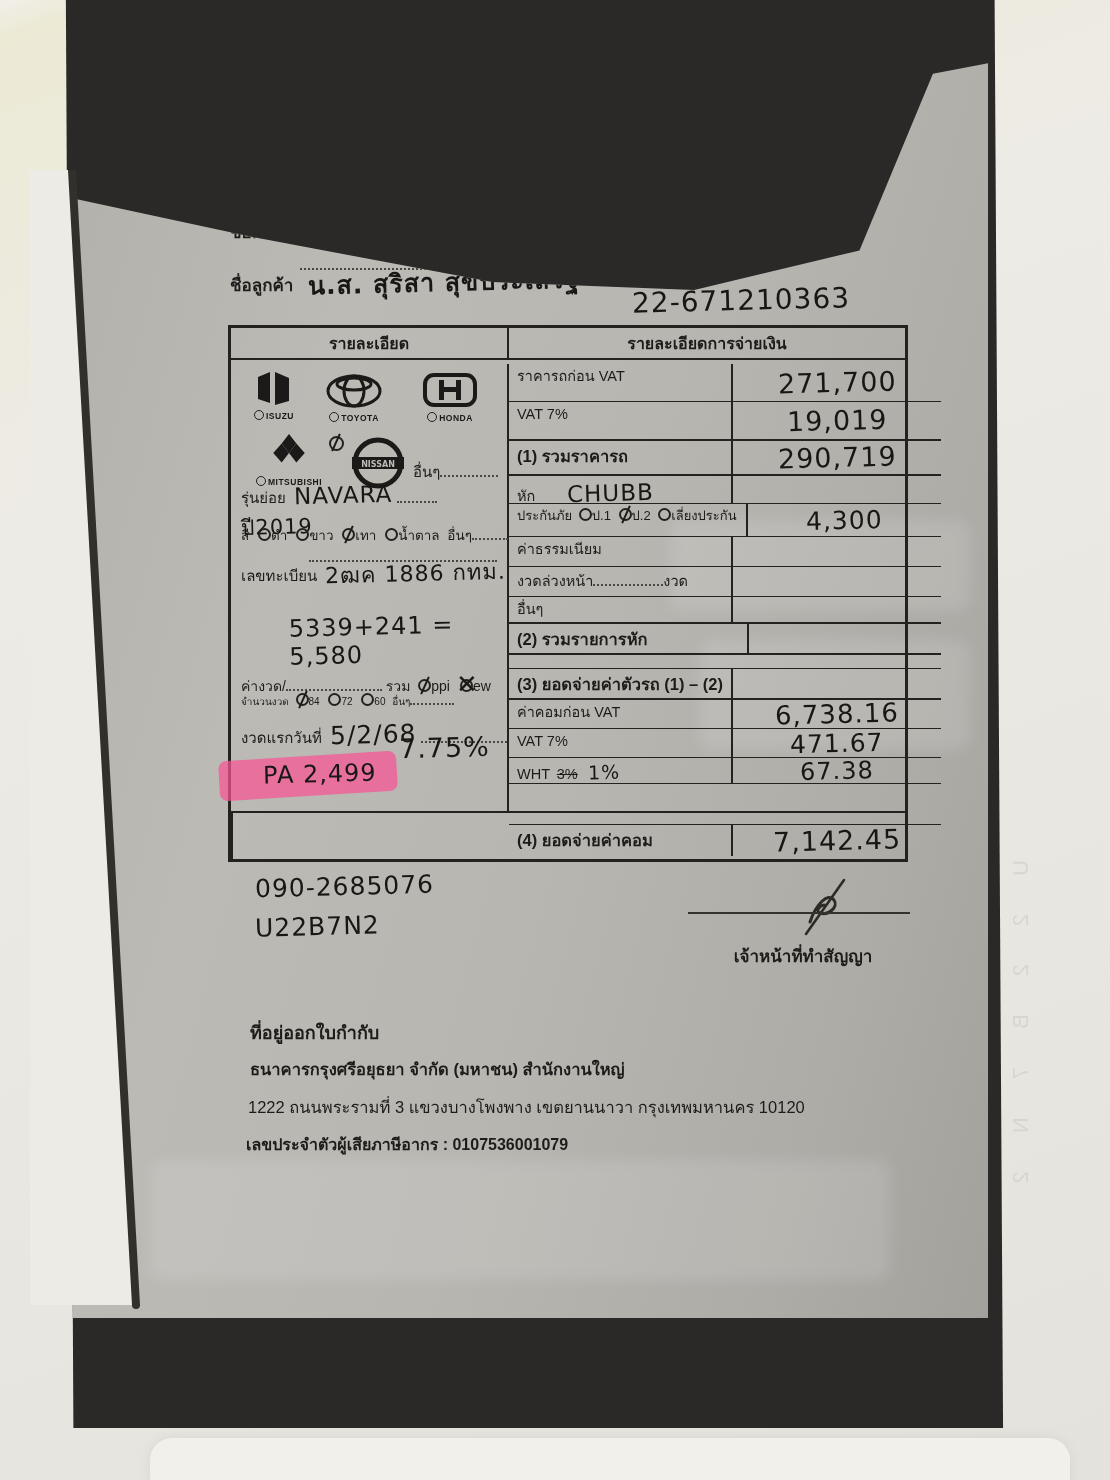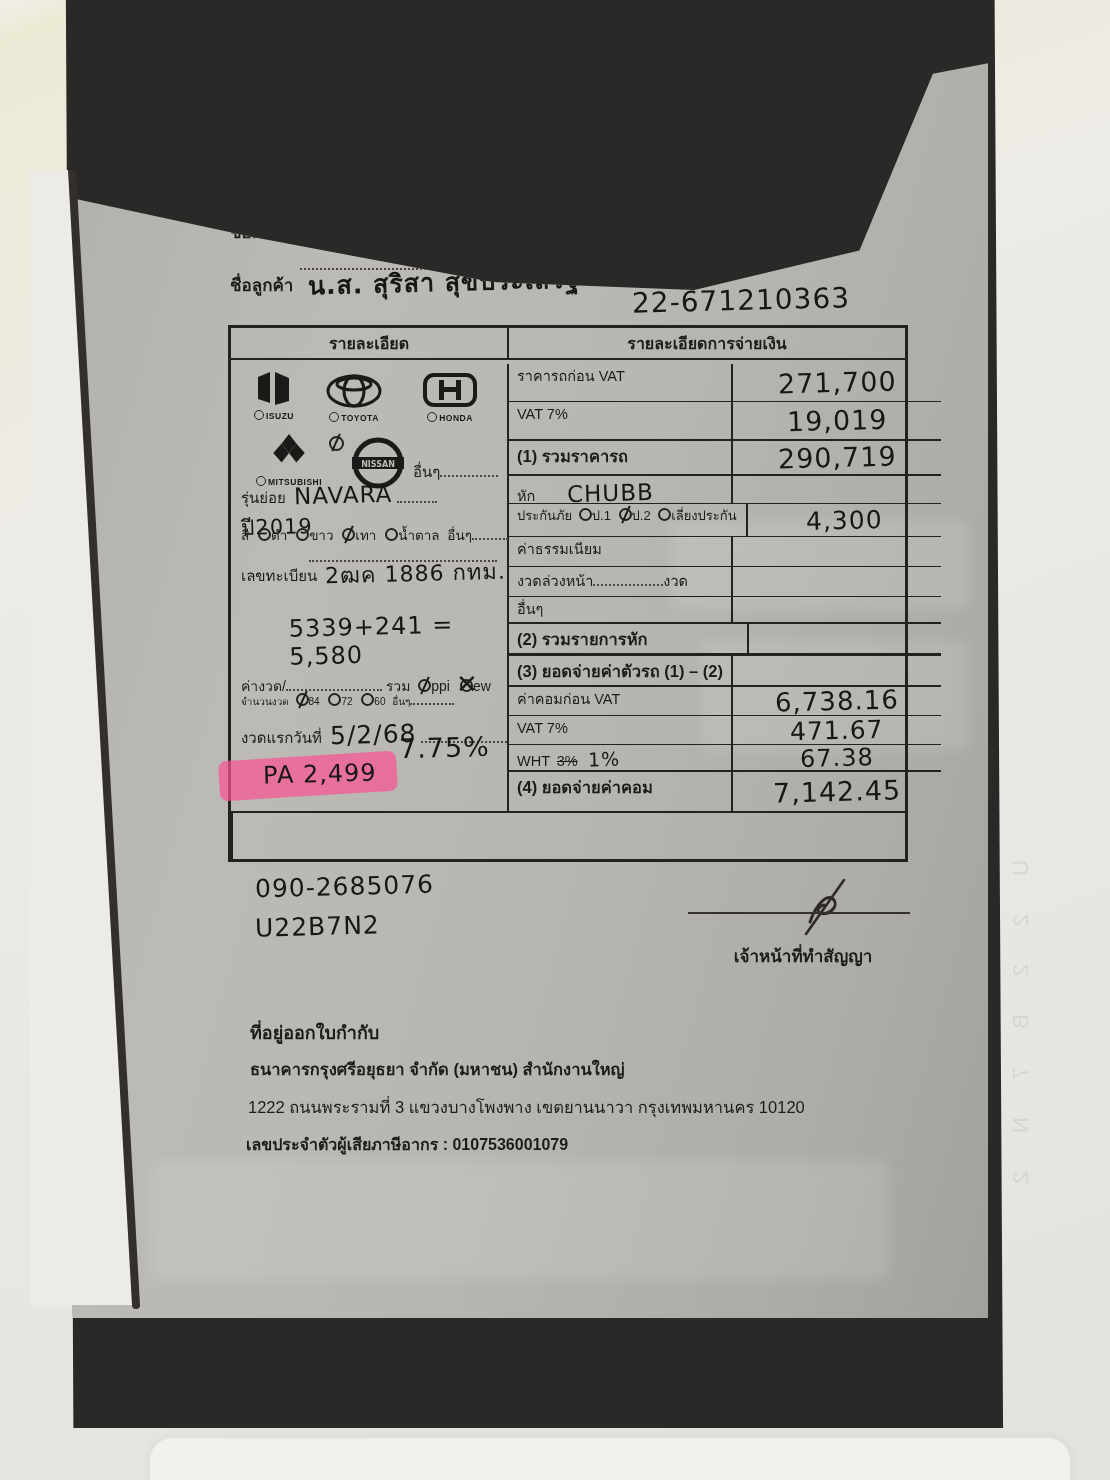--- a/index.html
+++ b/index.html
@@ -243,21 +243,21 @@
           <div class="row p" style="height:26px;">
             <div class="lbl">อื่นๆ</div>
             <div class="val"></div>
           </div>
 
           <div class="row heavy p" style="height:32px;gap:16px;">
             <div class="lbl">(2) รวมรายการหัก</div>
             <div class="val"></div>
           </div>
 
-          <div class="row heavy p" style="height:32px;">
+          <div class="row heavy p" style="height:32px;margin-top:13px;">
             <div class="lbl">(3) ยอดจ่ายค่าตัวรถ (1) – (2)</div>
             <div class="val"></div>
           </div>
 
           <div class="row p" style="height:29px;">
             <div class="lbl">ค่าคอมก่อน VAT</div>
             <div class="val">
                 <span class="hw" style="font-size:26px;">6,738.16</span>
               </div>
           </div>
@@ -273,21 +273,21 @@
             <div class="lbl">
               <span>WHT</span>
               <span style="text-decoration:line-through;margin-left:3px;">3%</span>
               <span class="hw" style="font-size:19px;margin-left:6px;">1%</span>
             </div>
             <div class="val">
                 <span class="hw" style="font-size:24px;">67.38</span>
               </div>
           </div>
 
-          <div class="row heavy p" style="flex:1;border-bottom:none;">
+          <div class="row heavy p" style="flex:1;border-bottom:none;margin-top:40px;">
             <div class="lbl">(4) ยอดจ่ายค่าคอม</div>
             <div class="val">
                 <span class="hw" style="font-size:27px;">7,142.45</span>
               </div>
           </div>
         </div>
 
         <div class="totalrow p">
           <div class="val"></div>
         </div>

